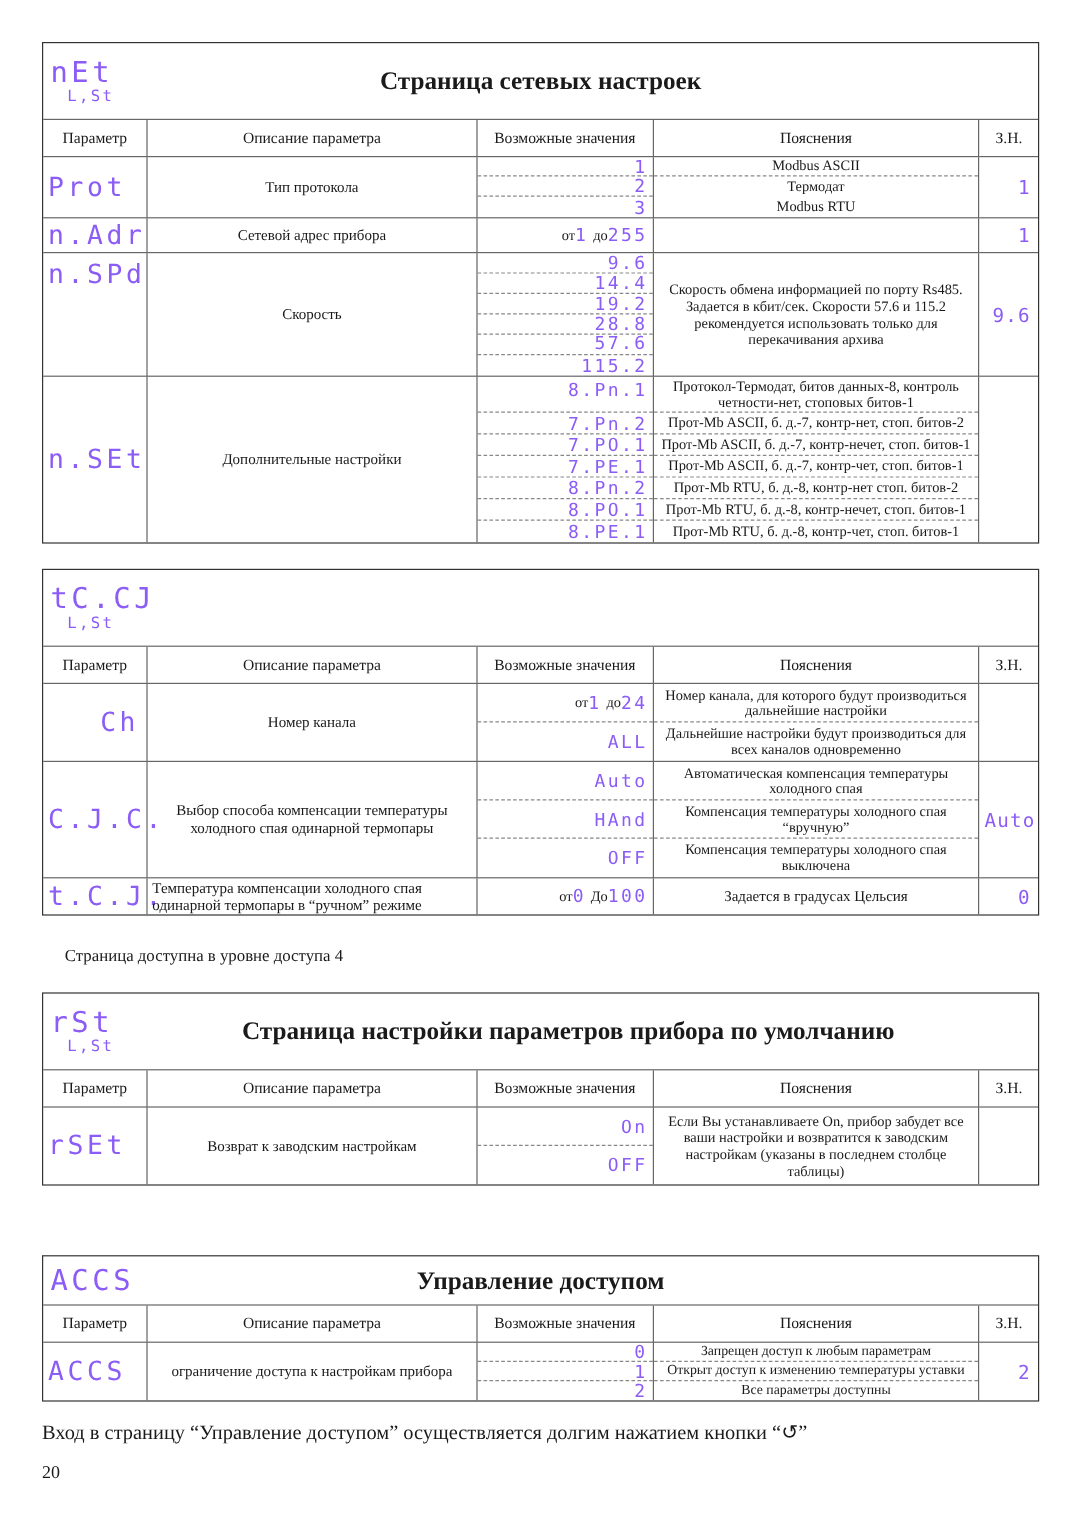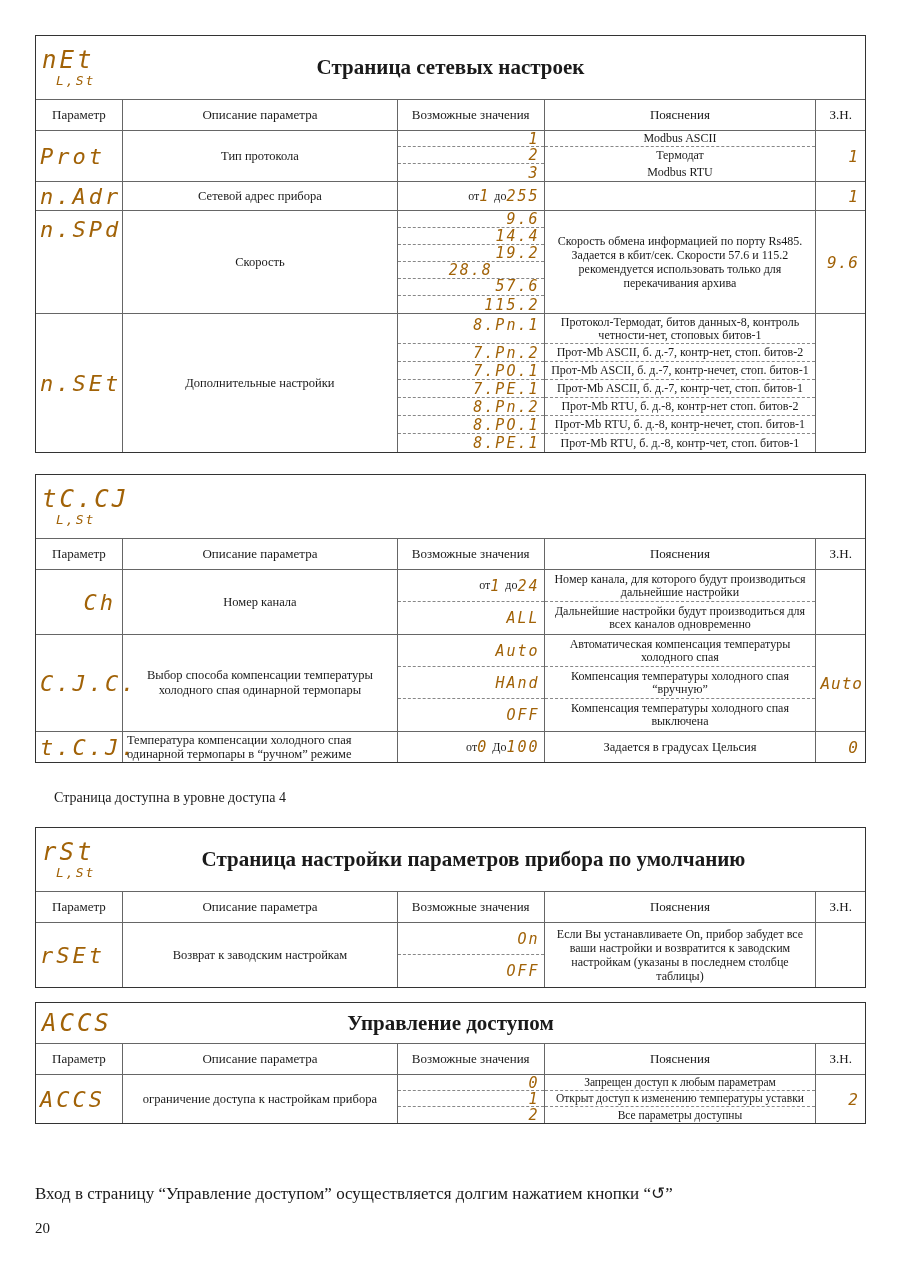--- a/index.html
+++ b/index.html
@@ -1,20 +1,20 @@
 <!DOCTYPE html>
 <html><head>
 <meta charset="utf-8">
 <style>
   html, body { margin: 0; padding: 0; background: #ffffff; }
   body { width: 900px; height: 1274px; position: relative; font-family: "Liberation Serif", serif; color: #1a1a1a; overflow: hidden; }
   .tbl { position: absolute; left: 35px; width: 831px; border: 1.5px solid #333; box-sizing: border-box; }
   .titlebar { position: relative; border-bottom: 1px solid #666; display: flex; align-items: center; }
   .titlecode { width: 86px; box-sizing: border-box; padding-left: 6px; }
-  .seg { font-family: "DejaVu Sans Mono", monospace; font-style: italic; letter-spacing: 3px; color: #a16207; }
+  .seg { font-family: "DejaVu Sans Mono", monospace; letter-spacing: 3px; color: #8b5cf6; }
   .seg-big { font-size: 24px; font-weight: normal; line-height: 26px; }
   .seg-small { font-size: 13px; line-height: 15px; padding-left: 14px; letter-spacing: 2px; }
   .pagetitle { flex: 1; text-align: center; font-weight: bold; font-size: 21px; }
   table { border-collapse: collapse; width: 100%; table-layout: fixed; }
   td, th { border: 1px solid #666; font-weight: normal; font-size: 12.5px; padding: 0 4px; vertical-align: middle; text-align: center; }
   tr:first-child td, tr:first-child th { border-top: none; }
   td:first-child, th:first-child { border-left: none; }
   td:last-child, th:last-child { border-right: none; }
   tr:last-child td { border-bottom: none; }
   th { height: 30px; font-size: 13px; }
@@ -100,21 +100,21 @@
       <td class="vals">
         <div class="vline" style="height:17px;">
               <span class="seg">9.6</span>
             </div>
         <div class="vline" style="height:17px;">
               <span class="seg">14.4</span>
             </div>
         <div class="vline" style="height:17px;">
               <span class="seg">19.2</span>
             </div>
-        <div class="vline" style="height:17px;justify-content:center;">
+        <div class="vline" style="height:17px;">
               <span class="seg">28.8</span>
             </div>
         <div class="vline" style="height:17px;align-items:flex-end;">
               <span class="seg">57.6</span>
             </div>
         <div class="vline" style="height:17px;">
               <span class="seg">115.2</span>
             </div>
       </td>
       <td style="font-size:12px;line-height:14px;padding:12px 10px;">Скорость обмена информацией по порту Rs485. Задается в кбит/сек. Скорости 57.6 и 115.2 рекомендуется использовать только для перекачивания архива</td>
@@ -270,21 +270,21 @@
               <span class="seg">OFF</span>
             </div>
       </td>
       <td style="font-size:12px;line-height:14px;">Если Вы устанавливаете On, прибор забудет все ваши настройки и возвратится к заводским настройкам (указаны в последнем столбце таблицы)</td>
       <td class="dflt"><span class="seg"></span></td>
     </tr>
   </tbody>
     </table>
 </div>
 
-<div class="tbl" style="top:1002px;">
+<div class="tbl" style="top:1046px;">
   <div class="titlebar" style="height:40px;">
     <div class="titlecode">
       <div class="seg seg-big">ACCS</div>
     </div>
     <div class="pagetitle" style="margin-right:86px;">Управление доступом</div>
   </div>
   <table>
     <tbody>
         <tr>
       <th class="c1">Параметр</th>

